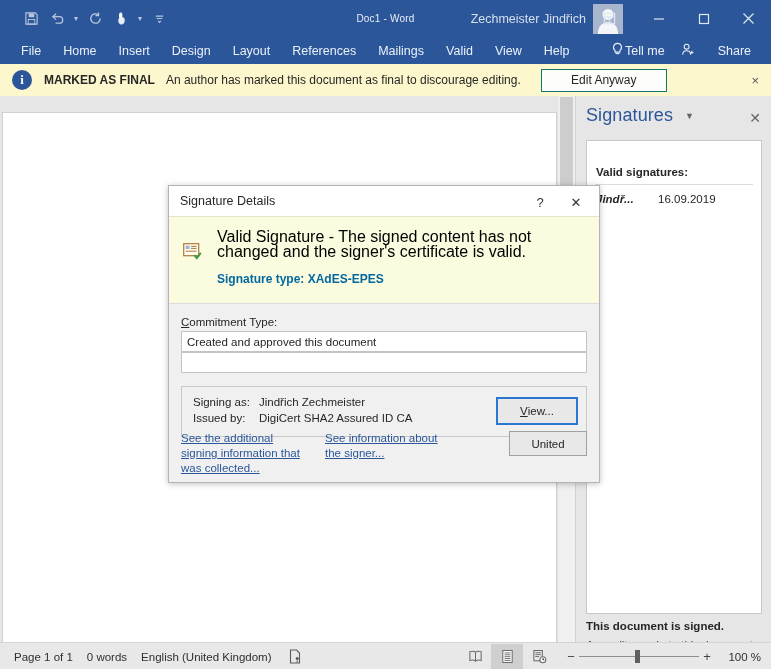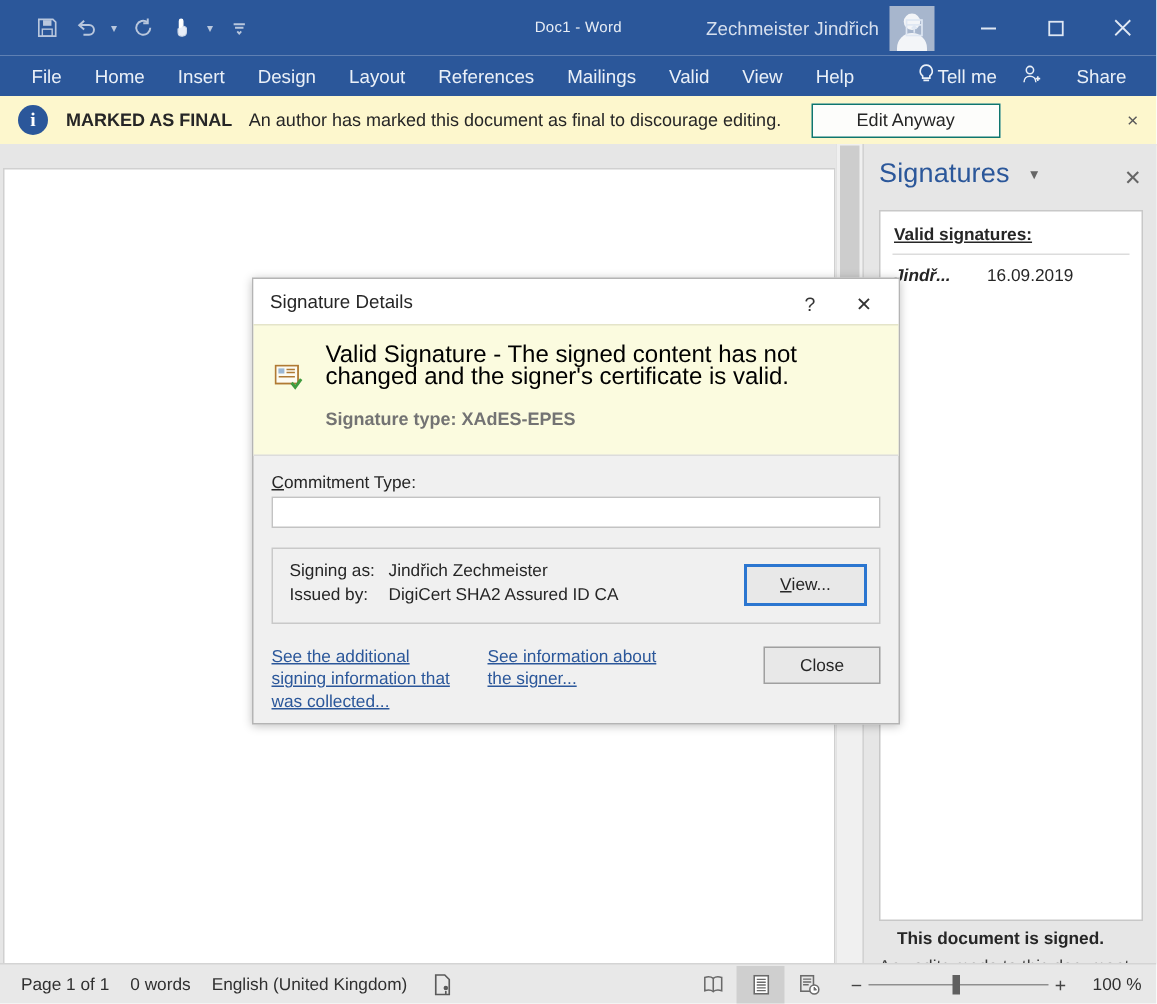--- a/index.html
+++ b/index.html
@@ -91,26 +91,26 @@
     background:#e6e6e6;border-left:1px solid #d2d2d2;
   }
   .pane-head{position:absolute;left:10px;top:9px;display:flex;align-items:center;}
   .pane-title{color:#2b579a;font-size:18px;letter-spacing:.1px;}
   .pane-caret{margin-left:12px;color:#666;font-size:9px;}
   .pane-close{position:absolute;right:11px;top:14px;color:#666;font-size:14px;cursor:pointer;}
   .pane-box{
     position:absolute;left:10px;top:44px;width:174px;height:472px;
     background:#ffffff;border:1px solid #c8c8c8;
   }
-  .pane-box-title{font-weight:bold;font-size:11.5px;color:#262626;padding:10px 0 6px 9px;text-decoration:underline;}
+  .pane-box-title{font-weight:bold;font-size:11.5px;color:#262626;padding:25px 0 6px 9px;}
   .pane-div{height:1px;background:#dcdcdc;margin:0 8px;}
   .sig-row{display:flex;align-items:center;padding:8px 0 0 9px;font-size:11.5px;}
   .sig-name{font-weight:bold;color:#262626;width:62px;white-space:nowrap;overflow:hidden;font-style:italic;}
   .sig-date{color:#262626;}
-  .pane-note-title{position:absolute;left:10px;top:524px;font-weight:bold;font-size:11.5px;color:#262626;margin-left:12px;}
+  .pane-note-title{position:absolute;left:10px;top:524px;font-weight:bold;font-size:11.5px;color:#262626;}
   .pane-note{position:absolute;left:10px;top:542px;width:176px;font-size:11.5px;color:#3a3a3a;line-height:15.5px;}
 
   
   .statusbar{
     position:absolute;left:0;top:642px;width:771px;height:27px;background:#e8e8e8;
     border-top:1px solid #d4d4d4;display:flex;align-items:center;
   }
   .st-item{font-size:11.5px;color:#303030;margin-left:14px;white-space:nowrap;}
   .st-icon{margin-left:16px;display:flex;align-items:center;color:#5a5a5a;}
   .st-right{margin-left:auto;display:flex;align-items:center;height:27px;}
@@ -134,21 +134,21 @@
   }
   .dlg-title span.t{font-size:12.5px;color:#262626;margin-left:11px;}
   .dlg-help{position:absolute;right:48px;top:6px;width:22px;height:20px;display:flex;align-items:center;justify-content:center;color:#333;font-size:13px;cursor:pointer;}
   .dlg-close{position:absolute;right:12px;top:6px;width:22px;height:20px;display:flex;align-items:center;justify-content:center;color:#333;font-size:13px;cursor:pointer;}
   .dlg-banner{
     position:relative;margin:0;background:#fbfbdf;border-top:1px solid #e4e4c9;border-bottom:1px solid #dcdcdc;
     padding:12px 12px 12px 48px;min-height:62px;
   }
   .dlg-banner .certicon{position:absolute;left:14px;top:26px;width:20px;height:17px;}
   .dlg-banner .l1{font-size:16px;color:#000000;line-height:15px;}
-  .dlg-banner .l2{font-size:12px;color:#737373;font-weight:bold;margin-top:13px;}
+  .dlg-banner .l2{font-size:12px;color:#0369a1;font-weight:bold;margin-top:13px;}
   .dlg-body{padding:8px 12px 0 12px;}
   .fld-label{font-size:11.5px;color:#262626;margin:4px 0 3px 0;}
   .fld-label u{text-decoration:underline;}
   .fld-box{
     height:19px;background:#ffffff;border:1px solid #c3c3c3;
     display:flex;align-items:center;padding:0 5px;font-size:11.5px;color:#262626;
   }
   .signer-box{
     margin-top:13px;border:1px solid #c9c9c9;background:#f0f0f0;height:49px;position:relative;
   }
@@ -330,40 +330,41 @@
           <path d="M8 3.4h5.6M8 5.4h5.6M2.8 8.2h10.8" stroke="#b07a33" stroke-width="1"></path>
           <path d="M11.4 12.2l2.4 3 4-5.4" fill="none" stroke="#3f9b3f" stroke-width="2"></path>
         </svg>
       </span>
       <div class="l1">Valid Signature - The signed content has not changed and the signer's certificate is valid.</div>
       <div class="l2">Signature type: XAdES-EPES</div>
     </div>
 
     <div class="dlg-body">
       <div class="fld-label"><u>C</u><span>ommitment Type:</span></div>
+      <div class="fld-box">Created and approved this document</div>
 
       <div class="fld-box"></div>
 
       <div class="signer-box">
         <span class="signer-line sl-lab1">Signing as:</span>
         <span class="signer-line sl-val1">Jindřich Zechmeister</span>
         <span class="signer-line sl-lab2">Issued by:</span>
         <span class="signer-line sl-val2">DigiCert SHA2 Assured ID CA</span>
         <span class="btn-view">
             <u>V</u>
             <span>iew...</span>
           </span>
       </div>
     </div>
 
     <div class="dlg-links">
       <span class="dlg-link">See the additional signing information that was collected...</span>
       <span class="dlg-link">See information about the signer...</span>
     </div>
-    <div class="btn-close">Close</div>
+    <div class="btn-close">United</div>
   </div>
 
   <div class="statusbar">
     <span class="st-item">Page 1 of 1</span>
     <span class="st-item">0 words</span>
     <span class="st-item">English (United Kingdom)</span>
     <span class="st-icon">
       <svg width="14" height="15" viewBox="0 0 14 15">
           <path d="M2.5 1h6l3 3v10h-9z" fill="none" stroke="#5a5a5a" stroke-width="1.1"></path>
           <circle cx="9.2" cy="9.6" r="1.5" fill="#5a5a5a"></circle>

